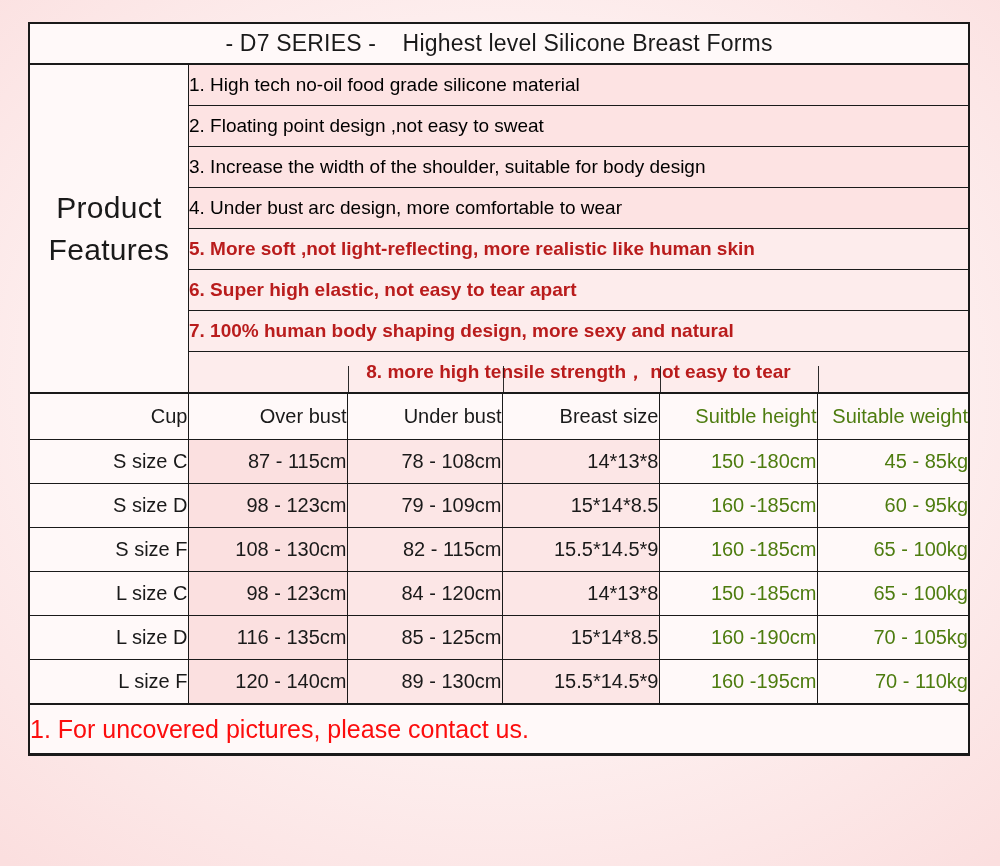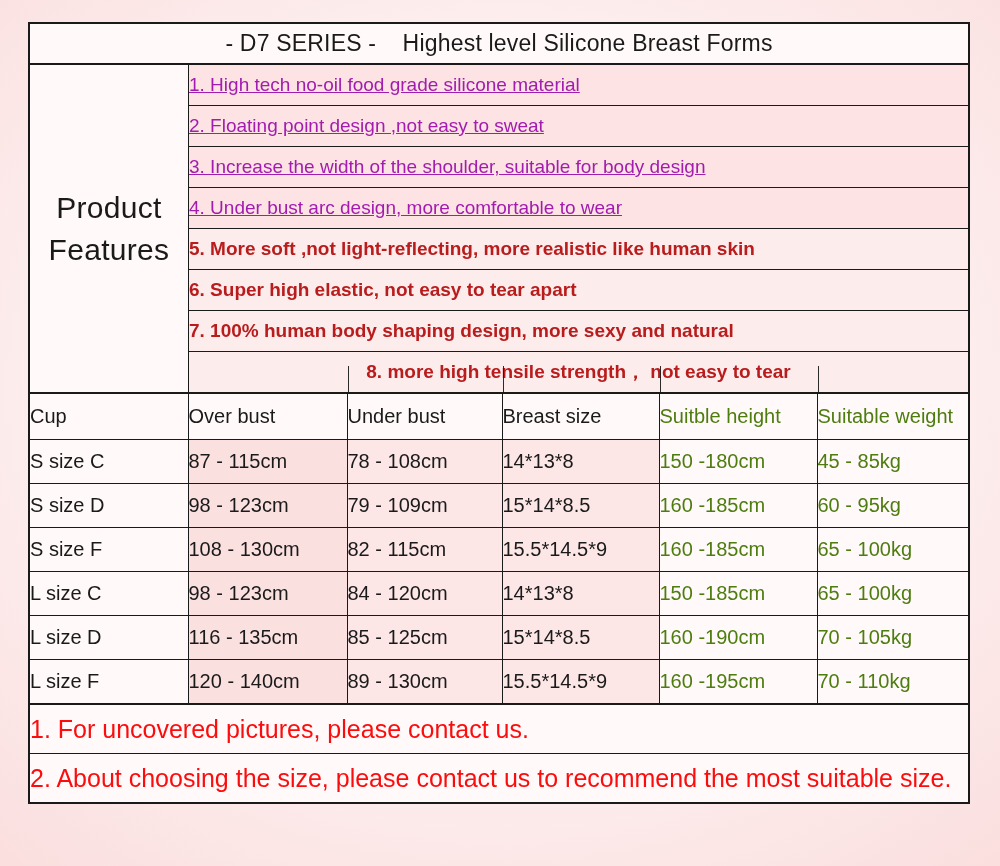--- a/index.html
+++ b/index.html
@@ -76,41 +76,41 @@
   .feat-cell {
     height: 40px;
     padding-left: 12px;
     font-size: 19px;
     color: #1a1a1a;
     background: #fdeaea;
     border-right: none !important;
     white-space: nowrap;
     overflow: hidden;
   }
-  .feat-cell.red   { color: #a21caf; background: #fde3e3; text-decoration: underline; }
+  .feat-cell.red   { color: #000000; background: #fde3e3; }
   .feat-cell.black { color: #b91c1c; background: #fdecec; font-weight: bold; }
 
   
   .feat-cell.ticks {
     position: relative;
     text-align: center;
   }
   .feat-cell.ticks i {
     position: absolute;
     bottom: 0;
     width: 1px;
     height: 26px;
     background: #1a1a1a;
     opacity: .92;
   }
 
   
   .sz th, .sz td {
     border: 1px solid #1a1a1a;
-    text-align: left;
+    text-align: right;
     font-size: 20px;
     color: #1a1a1a;
     height: 43px;
     padding: 0;
     background: #fff9f9;
     white-space: nowrap;
   }
   .sz thead td { height: 45px; }
   .sz .col-cup    { width: 158px; }
   .sz .col-over   { width: 159px; }
@@ -263,20 +263,17 @@
           <td class="red edge-r">70 - 110kg</td>
         </tr>
       </tbody>
     </table>
 
     <table class="spec">
       <tbody>
           <tr>
         <td class="note">1.  For uncovered pictures, please contact us.</td>
       </tr>
-      <tr>
-        <td class="note last">2.  About choosing the size, please contact us to recommend the most suitable size.</td>
-      </tr>
     </tbody>
       </table>
 
   </div>
 </div>
 
 </body></html>

